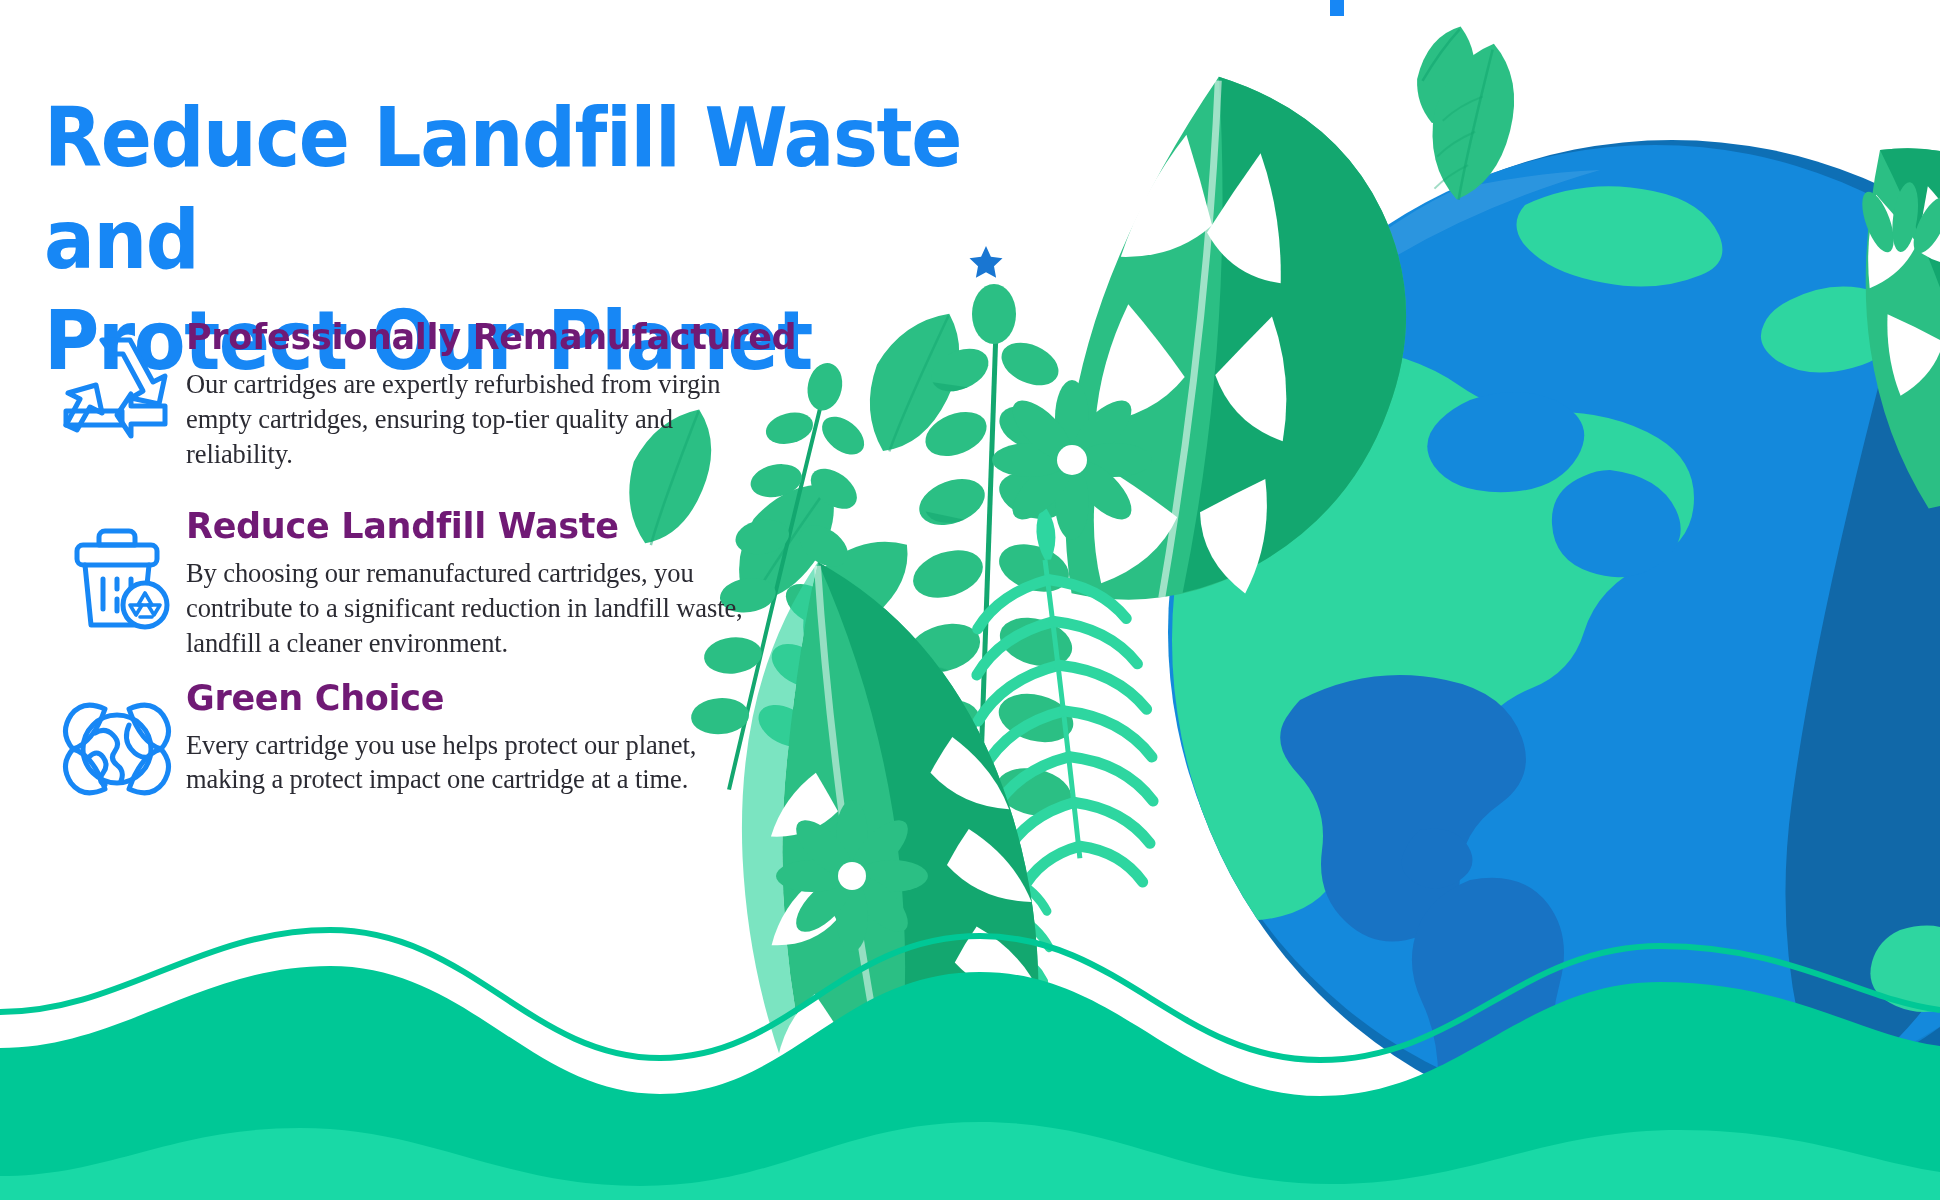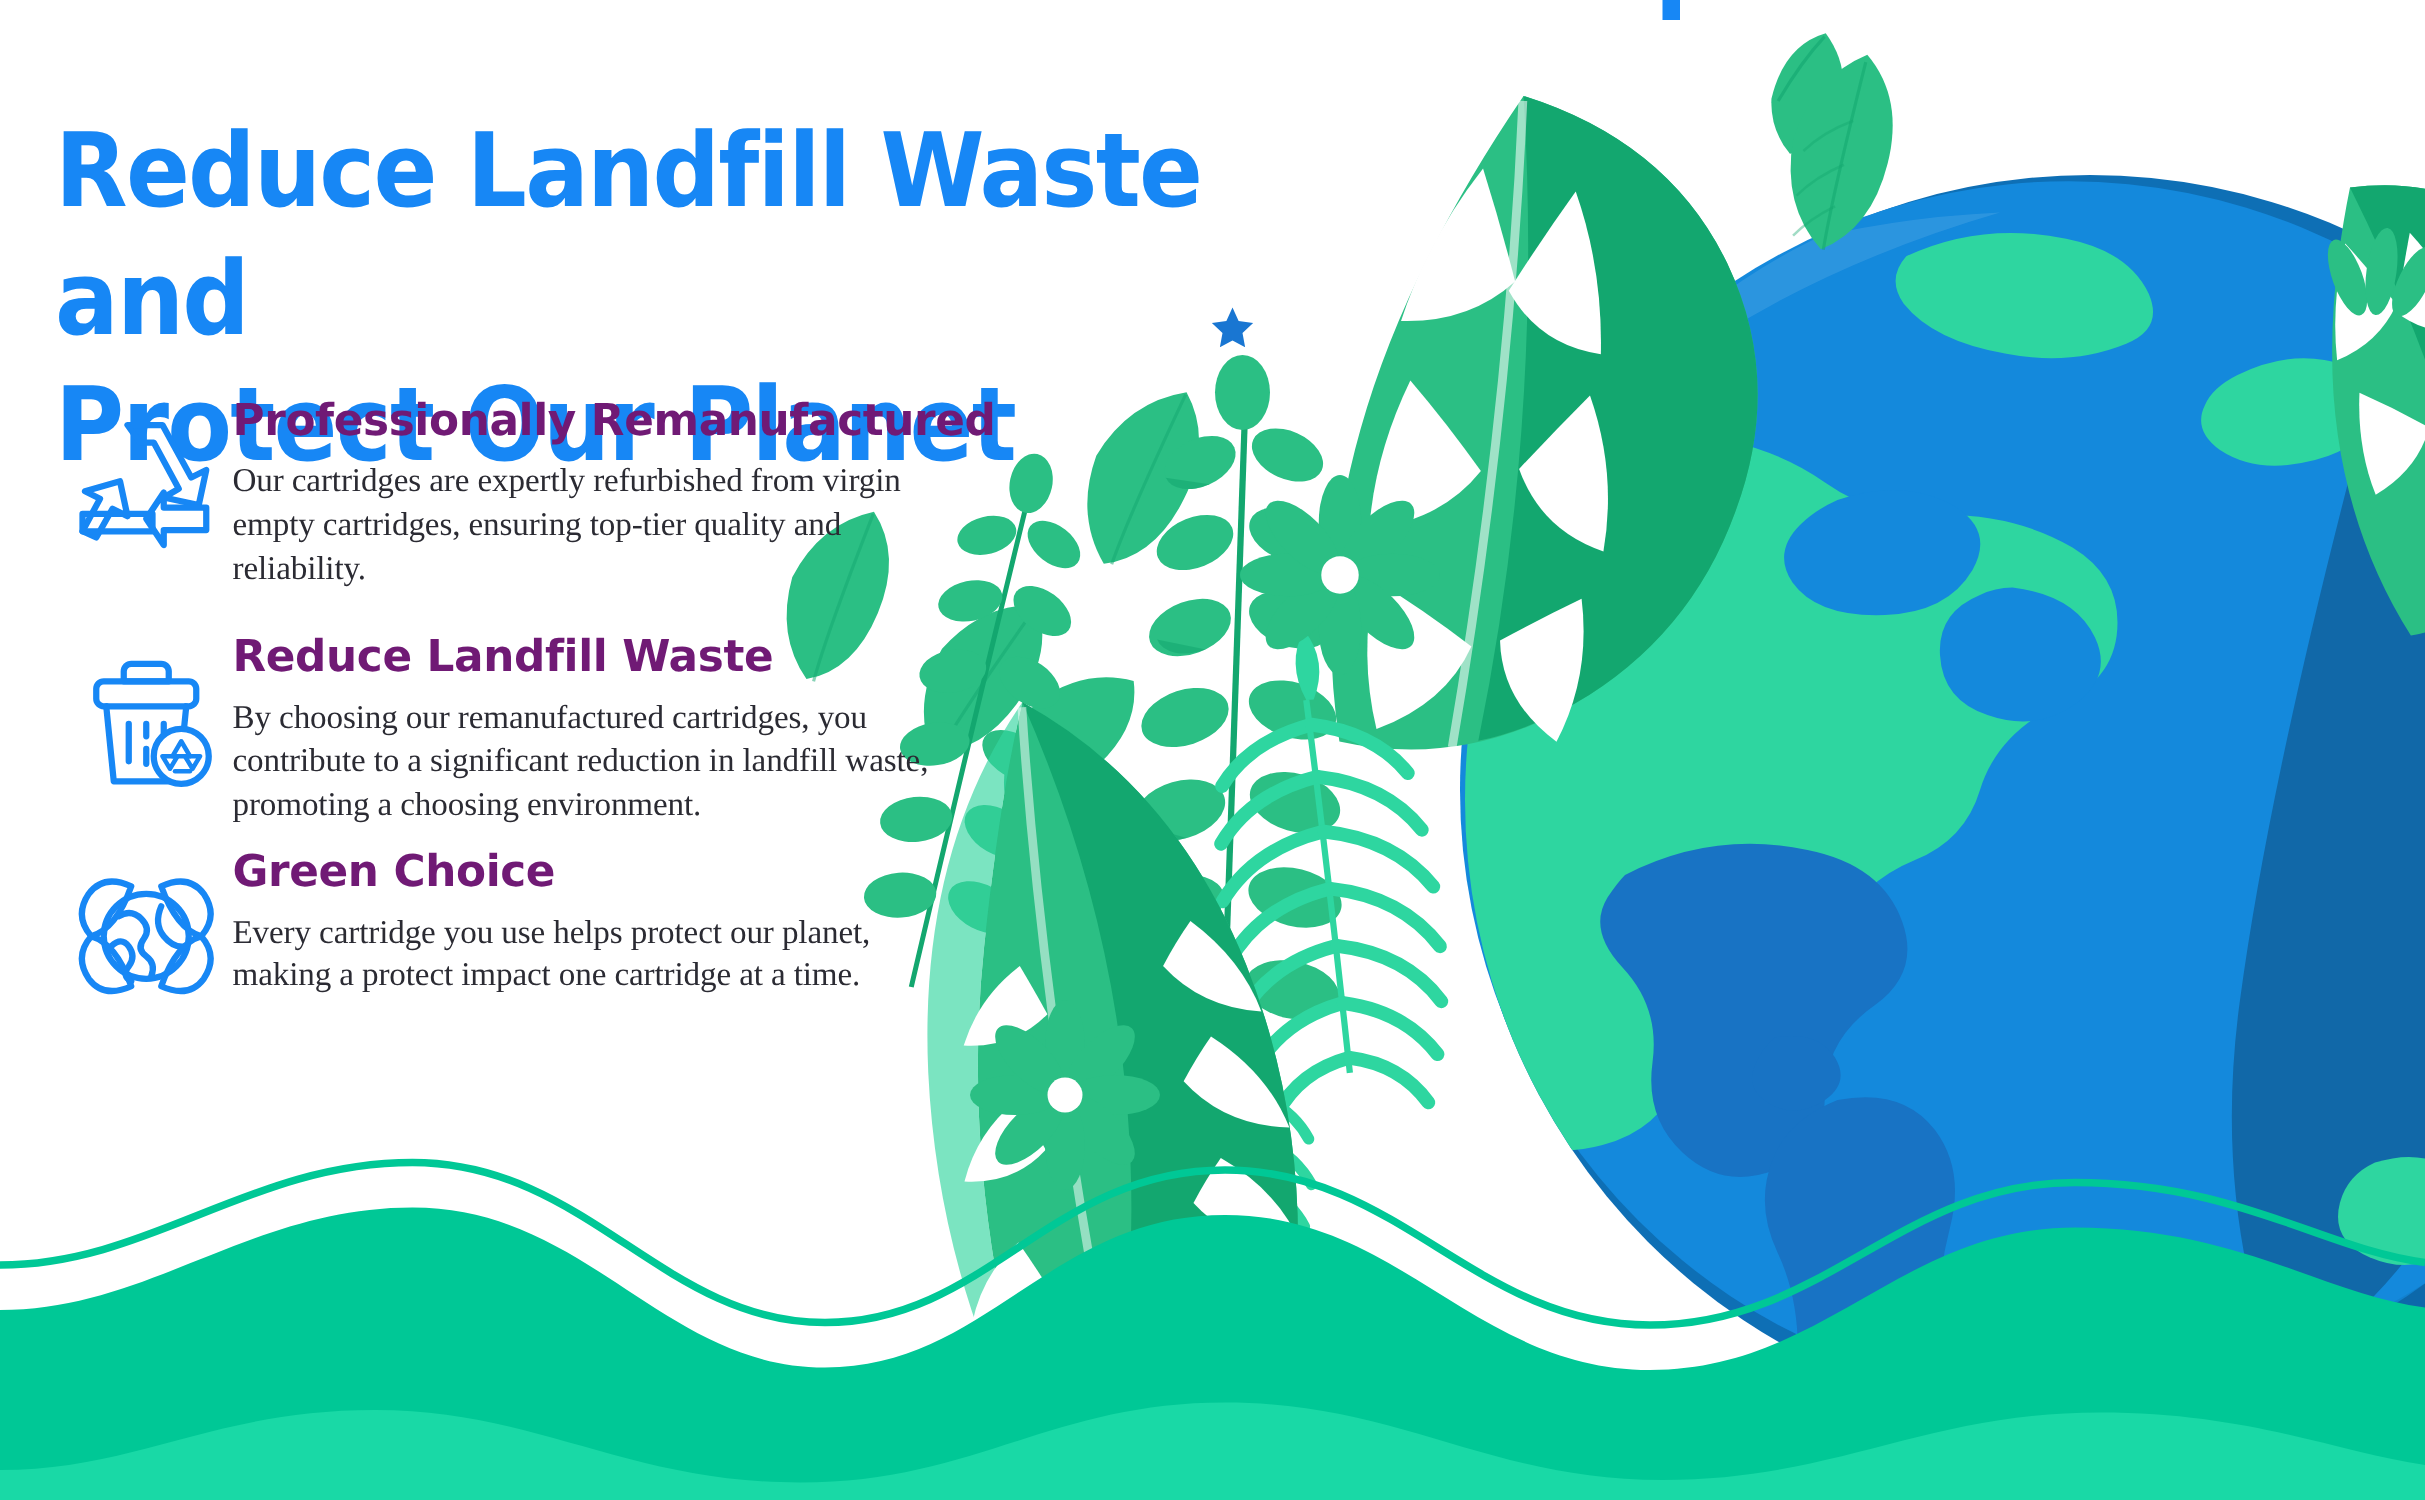--- a/index.html
+++ b/index.html
@@ -381,21 +381,21 @@
             <g stroke-width="3.6">
               <path d="M84 72 l7 12 h-14 z"></path>
               <path d="M75 94 l-6 -10 l12 0 z"></path>
               <path d="M93 94 l6 -10 l-12 0 z"></path>
               <path d="M79 96 h12"></path>
             </g>
           </svg>
         </div>
         <div class="ftext">
           <h3>Reduce Landfill Waste</h3>
-          <p>By choosing our remanufactured cartridges, you contribute to a significant reduction in landfill waste, promoting a choosing environment.</p>
+          <p>By choosing our remanufactured cartridges, you contribute to a significant reduction in landfill waste, landfill a cleaner environment.</p>
         </div>
       </div>
 
       <div class="feature f3">
         <div class="icon-wrap">
           <svg width="112" height="112" viewBox="0 0 112 112" fill="none" stroke="#1787F5" stroke-width="5" stroke-linejoin="round" stroke-linecap="round">
 
             <circle cx="56" cy="56" r="34"></circle>
 
             <path d="M34 40 q10 -6 18 2 q8 8 2 16 q-6 8 2 14 q8 6 4 16"></path>

